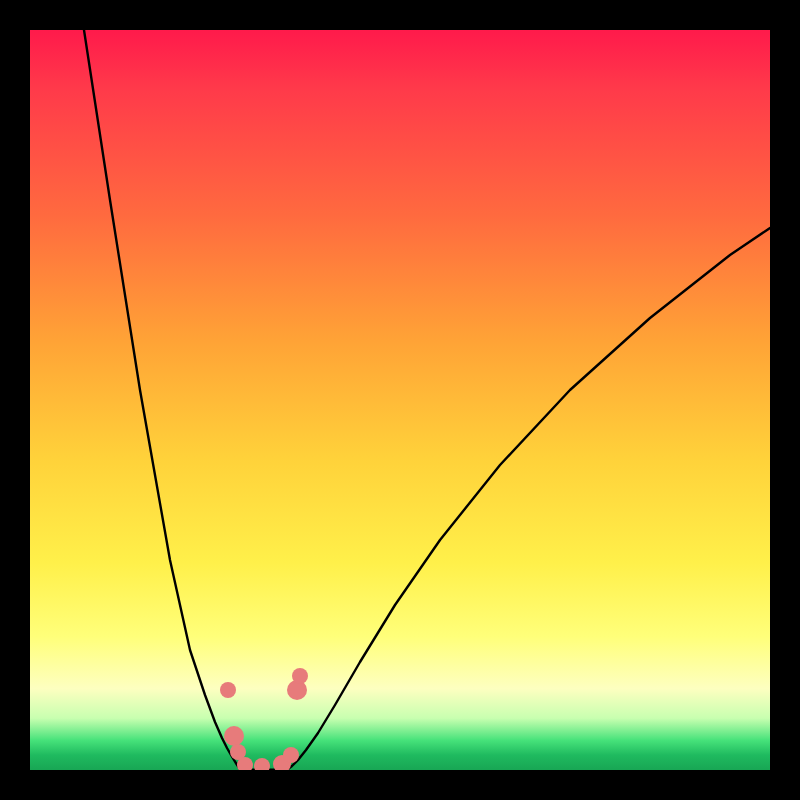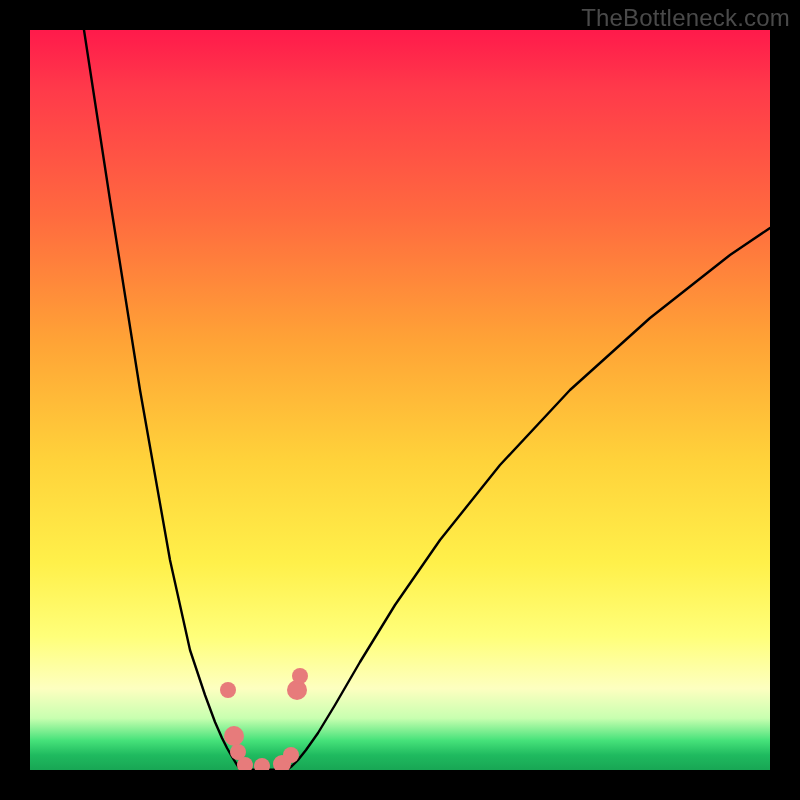--- a/index.html
+++ b/index.html
@@ -76,14 +76,13 @@
           <circle cx="208" cy="722" r="8" class="dot" fill="#e77b7b"></circle>
           <circle cx="215" cy="735" r="8" class="dot" fill="#e77b7b"></circle>
           <circle cx="232" cy="736" r="8" class="dot" fill="#e77b7b"></circle>
           <circle cx="252" cy="734" r="9" class="dot" fill="#e77b7b"></circle>
           <circle cx="261" cy="725" r="8" class="dot" fill="#e77b7b"></circle>
           <circle cx="267" cy="660" r="10" class="dot" fill="#e77b7b"></circle>
           <circle cx="270" cy="646" r="8" class="dot" fill="#e77b7b"></circle>
         </g>
     </svg>
   </div>
-  <div class="watermark">TheBottleneck.com</div>
 </div>
 
 </body></html>

